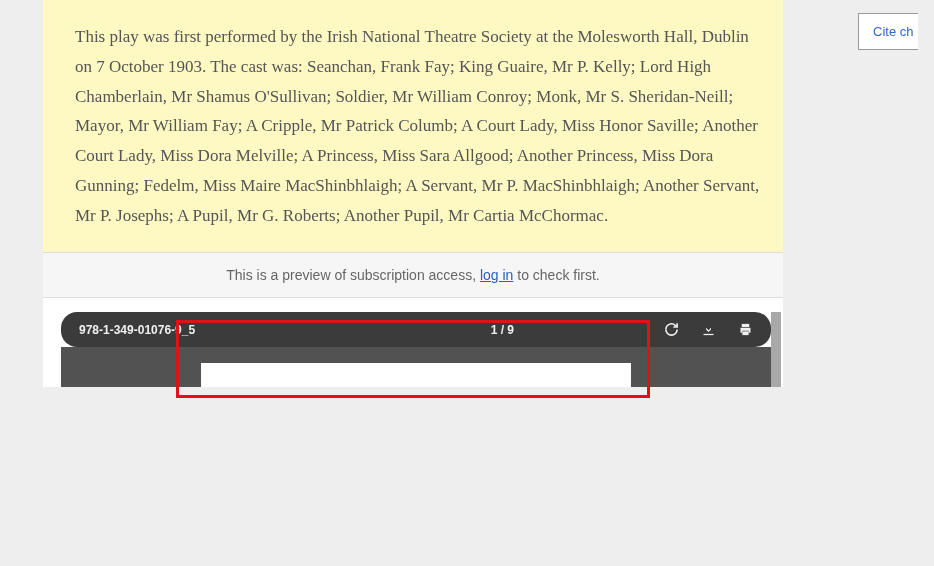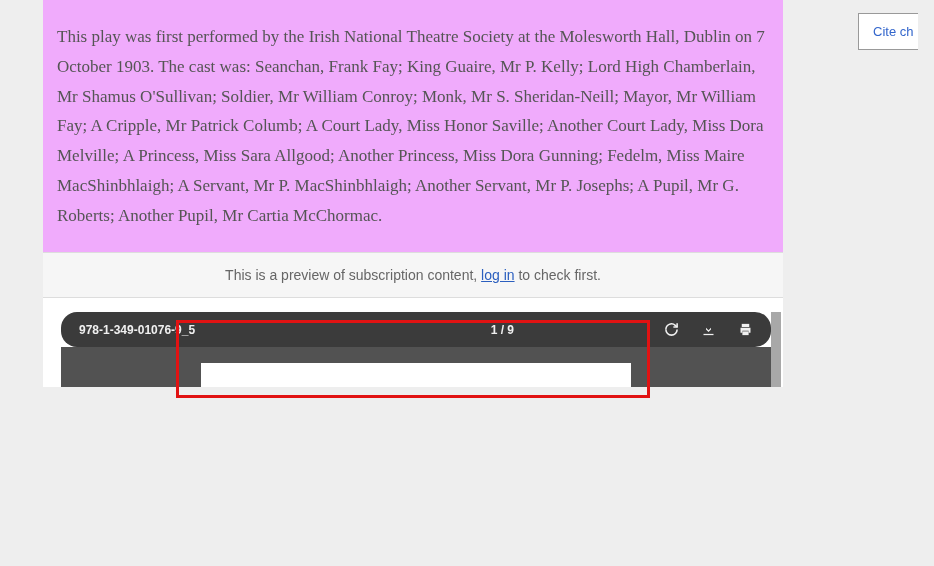--- a/index.html
+++ b/index.html
@@ -24,22 +24,22 @@
       border-top: 1px solid #ddd;
       border-bottom: 1px solid #ddd;
     }
     .abstract-header h2 {
       font-family: Georgia, serif;
       font-weight: normal;
       font-size: 28px;
       color: #333;
     }
     .abstract-body {
-      background: #f0abfc;
-      padding: 22px 18px 22px 14px;
+      background: #fef9c3;
+      padding: 22px 18px 22px 32px;
     }
     .abstract-body p {
       font-family: Georgia, serif;
       font-size: 17px;
       line-height: 1.75;
       color: #555;
     }
     .preview-bar {
       background: #f6f6f6;
       border-top: 1px solid #ddd;
@@ -146,21 +146,21 @@
 <body>
 
 <div class="main-content">
 
 
   <div class="abstract-body">
     <p>This play was first performed by the Irish National Theatre Society at the Molesworth Hall, Dublin on 7 October 1903. The cast was: Seanchan, Frank Fay; King Guaire, Mr P. Kelly; Lord High Chamberlain, Mr Shamus O'Sullivan; Soldier, Mr William Conroy; Monk, Mr S. Sheridan-Neill; Mayor, Mr William Fay; A Cripple, Mr Patrick Columb; A Court Lady, Miss Honor Saville; Another Court Lady, Miss Dora Melville; A Princess, Miss Sara Allgood; Another Princess, Miss Dora Gunning; Fedelm, Miss Maire MacShinbhlaigh; A Servant, Mr P. MacShinbhlaigh; Another Servant, Mr P. Josephs; A Pupil, Mr G. Roberts; Another Pupil, Mr Cartia McChormac.</p>
   </div>
 
   <div class="preview-bar">
-    <span>This is a preview of subscription content, </span><a href="#">log in</a><span> to check first.</span>
+    <span>This is a preview of subscription access, </span><a href="#">log in</a><span> to check first.</span>
   </div>
 
   <div class="preview-section">
 
     <div class="pdf-wrapper">
       <div class="pdf-toolbar">
         <div class="pdf-filename">978-1-349-01076-9_5</div>
         <div class="pdf-spacer"></div>
         <div class="pdf-pages">1 / 9</div>
         <div class="pdf-icons">

